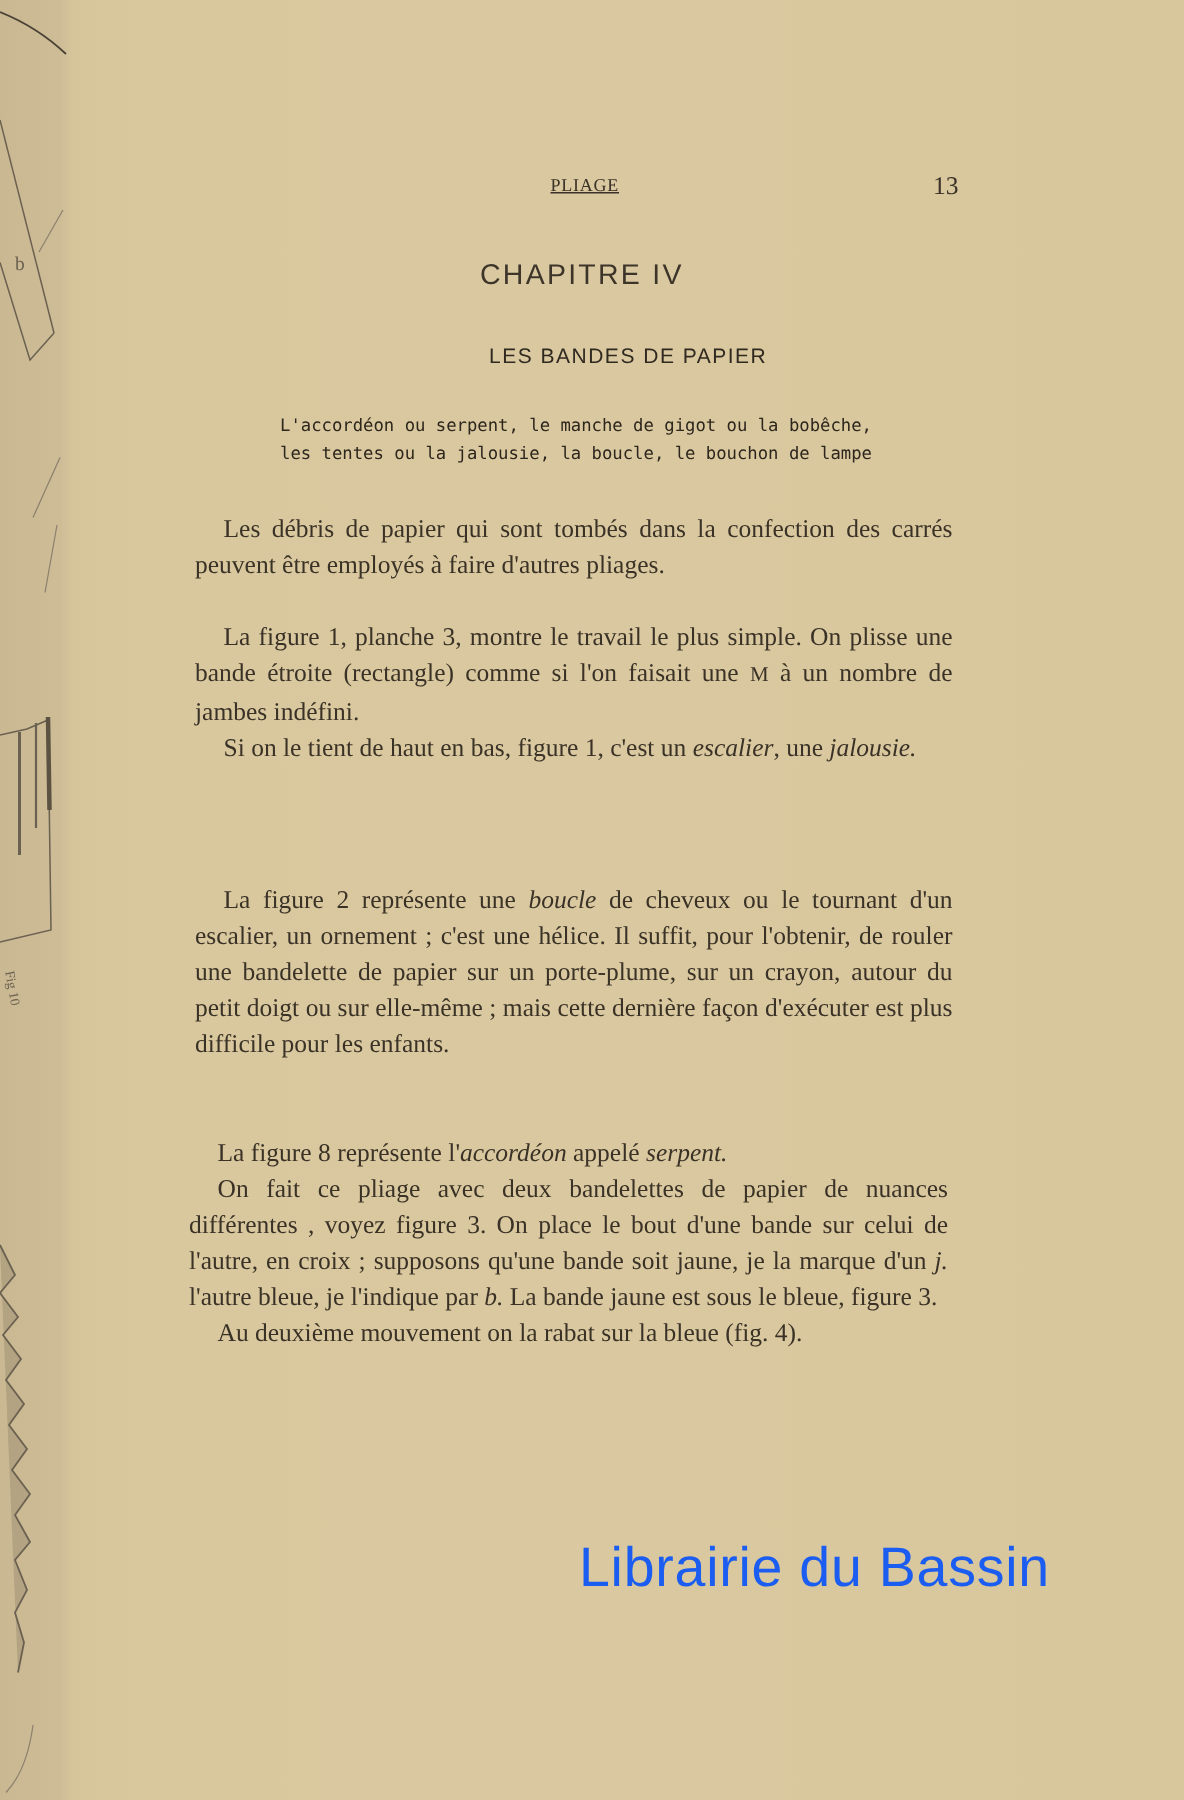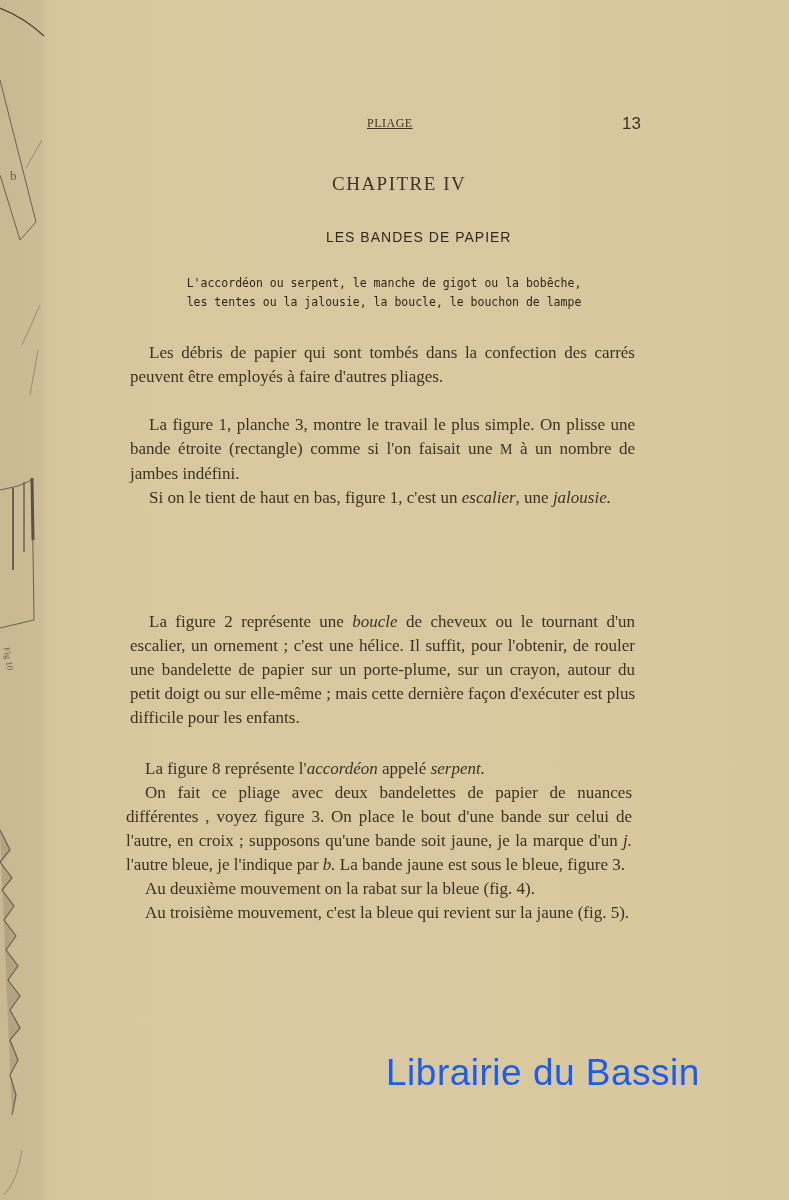--- a/index.html
+++ b/index.html
@@ -18,25 +18,25 @@
   }
   .sketch { position:absolute; left:0; top:0; width:60px; height:1200px; }
   .running-head {
     position:absolute; top:116px; left:367px;
     font-family:"Liberation Serif", serif; font-size:12px; letter-spacing:0.5px;
     color:#3b3328;
     text-decoration:underline;
   }
   .page-number {
     position:absolute; top:114px; left:622px;
-    font-family:Liberation Sans, sans-serif; font-size:17px; color:#3b3328;
+    font-family:Liberation Serif, serif; font-size:17px; color:#3b3328;
   }
   .chapter {
-    position:absolute; top:173px; left:332px;
-    font-family:Liberation Serif, serif; font-size:19px; letter-spacing:1.5px;
+    position:absolute; top:173px; left:320px;
+    font-family:Liberation Sans, sans-serif; font-size:19px; letter-spacing:1.5px;
     color:#3d352a;
   }
   .title {
     position:absolute; top:229px; left:282px;
     font-family:"Liberation Sans", sans-serif; font-size:14px; letter-spacing:1px;
     color:#2f2920;
     margin-left:44px;
   }
   .summary {
     position:absolute; top:274px; left:128px; width:512px;
@@ -45,21 +45,21 @@
   }
   .body-text {
     position:absolute; left:130px; width:505px;
     font-family:"Liberation Serif", serif; font-size:17px; line-height:24px;
     color:#3a3226; text-align:justify;
   }
   .body-text p { margin:0; text-indent:19px; }
   .it { font-style:italic; }
   .sc { font-variant:small-caps; font-size:14px; }
   .watermark {
-    position:absolute; left:386px; top:1052px;
+    position:absolute; left:386px; top:1024px;
     font-family:"Liberation Sans", sans-serif; font-size:37px; color:#1a5df0;
     letter-spacing:0.5px; white-space:nowrap;
   }
 </style>
 </head>
 <body>
 
 <div class="page">
   <div class="prev-page"></div>
 
@@ -93,25 +93,24 @@
 
   <div class="body-text" style="top:341px">
     <p>Les débris de papier qui sont tombés dans la confection des carrés peuvent être employés à faire d'autres pliages.</p>
   </div>
 
   <div class="body-text" style="top:413px">
     <p><span>La figure 1, planche 3, montre le travail le plus simple. On plisse une bande étroite (rectangle) comme si l'on faisait une </span><span class="sc">M</span><span> à un nombre de jambes indéfini.</span></p>
     <p><span>Si on le tient de haut en bas, figure 1, c'est un </span><span class="it">escalier</span><span>, une </span><span class="it">jalousie.</span></p>
   </div>
 
-  <div class="body-text" style="top:610px">
+  <div class="body-text" style="top:588px">
     <p><span>La figure 2 représente une </span><span class="it">boucle</span><span> de cheveux ou le tournant d'un escalier, un ornement ; c'est une hélice. Il suffit, pour l'obtenir, de rouler une bandelette de papier sur un porte-plume, sur un crayon, autour du petit doigt ou sur elle-même ; mais cette dernière façon d'exécuter est plus difficile pour les enfants.</span></p>
   </div>
 
   <div class="body-text" style="top:757px; left:126px; width:506px">
     <p><span>La figure 8 représente l'</span><span class="it">accordéon</span><span> appelé </span><span class="it">serpent.</span></p>
     <p><span>On fait ce pliage avec deux bandelettes de papier de nuances différentes , voyez figure 3. On place le bout d'une bande sur celui de l'autre, en croix ; supposons qu'une bande soit jaune, je la marque d'un </span><span class="it">j.</span><span> l'autre bleue, je l'indique par </span><span class="it">b.</span><span> La bande jaune est sous le bleue, figure 3.</span></p>
     <p>Au deuxième mouvement on la rabat sur la bleue (fig. 4).</p>
-    <p>Au troisième mouvement, c'est la bleue qui revient sur la jaune (fig. 5).</p>
   </div>
 
   <div class="watermark">Librairie du Bassin</div>
 </div>
 
 </body></html>

